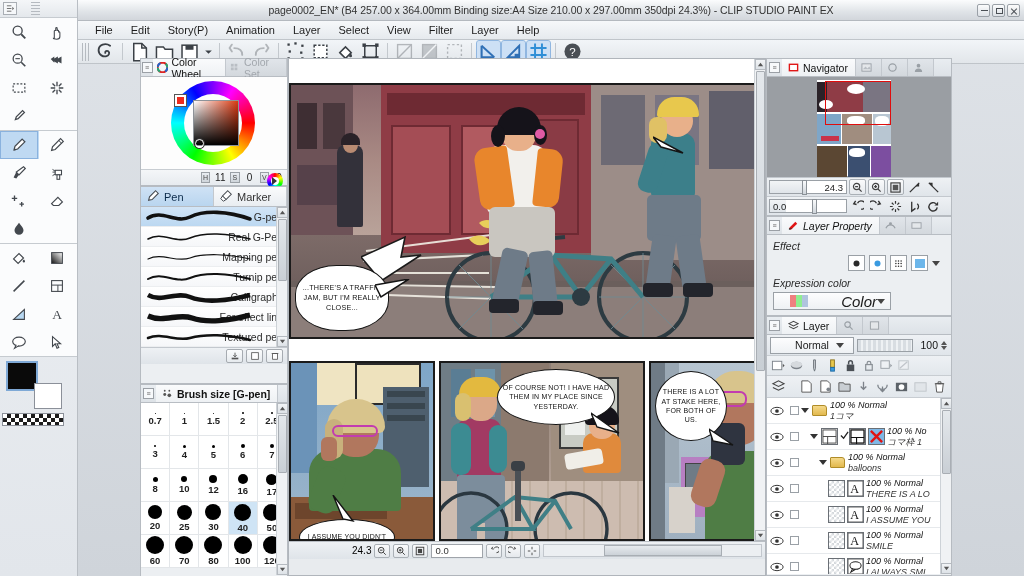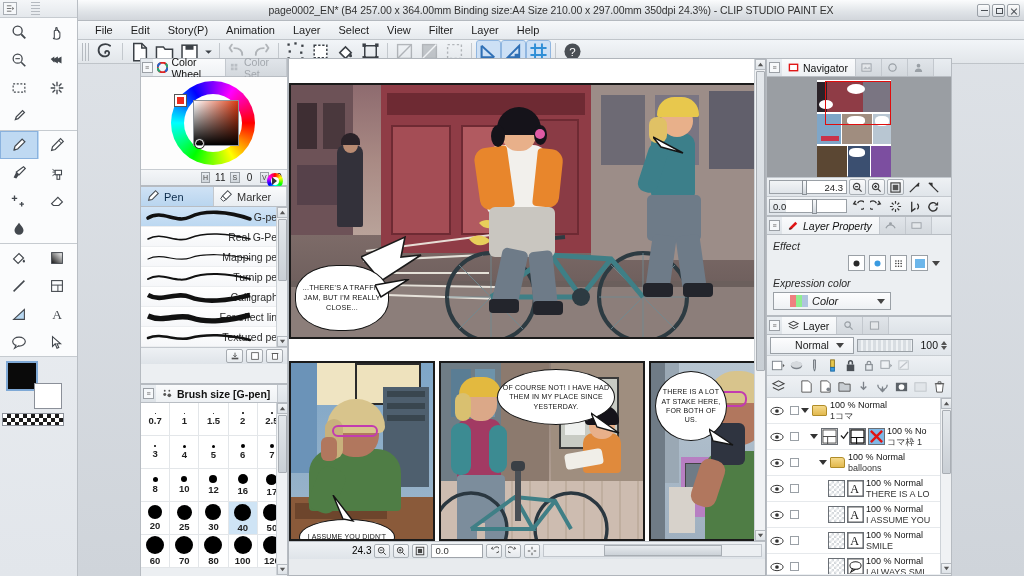--- a/index.html
+++ b/index.html
@@ -249,21 +249,21 @@
   #layerPropPanel { left: 766px; top: 216px; width: 186px; height: 100px; font-style: italic; }
   .lp-body { padding: 5px 6px; background: #eceff2; }
   .lp-label { font-size: 10.5px; color: #2a2a2a; margin-bottom: 3px; }
   .lp-row { display: flex; align-items: center; gap: 4px; justify-content: flex-end; margin-bottom: 6px; }
   .lp-chip { width: 17px; height: 16px; border: 1px solid #9aa0a6; background: #fff;
     display: flex; align-items: center; justify-content: center; }
   .expr-select { display: flex; align-items: center; height: 18px; border: 1px solid #9aa0a6;
     background: linear-gradient(#fdfdfe,#eef1f4); width: 118px; }
   .expr-swatch { width: 18px; height: 12px; margin: 0 4px 0 16px;
     background: linear-gradient(to right,#f08080 0 33%,#90ee90 33% 66%,#b0c4de 66%); }
-  .expr-val { flex: 1; font-size: 11px; color: #1a1a1a; }
+  .expr-val { flex: 1; font-size: 15px; color: #1a1a1a; text-align: right; }
   .caret { width: 0; height: 0; border-left: 4px solid transparent; border-right: 4px solid transparent;
     border-top: 5px solid #444; margin-right: 5px; }
 
   #layerPanel { left: 766px; top: 316px; width: 186px; height: 260px; }
   .lyr-top { height: 21px; display: flex; align-items: center; gap: 3px; padding: 0 3px;
     background: linear-gradient(#eef1f4,#e0e5ea); border-bottom: 1px solid #c8cdd2; }
   .blend-select { width: 84px; height: 17px; border: 1px solid #9aa0a6;
     background: linear-gradient(#fdfdfe,#eef1f4); display: flex; align-items: center;
     justify-content: center; font-size: 10.5px; color: #1a1a1a; position: relative; }
   .blend-select .caret { position: absolute; right: 4px; }
@@ -288,21 +288,21 @@
   .lfolder { width: 15px; height: 11px; background: linear-gradient(#f5d98a,#e2b94e);
     border: 1px solid #b08c28; border-radius: 1px 3px 1px 1px; margin-right: 3px; }
   .lthumb { width: 17px; height: 17px; border: 1px solid #6a6f75; background: #fff; margin-right: 2px;
     position: relative; overflow: hidden; }
   .lthumb.checker {
     background-image:
       linear-gradient(45deg,#d4d8dc 25%,transparent 25%,transparent 75%,#d4d8dc 75%),
       linear-gradient(45deg,#d4d8dc 25%,transparent 25%,transparent 75%,#d4d8dc 75%);
     background-size: 5px 5px; background-position: 0 0, 2.5px 2.5px; background-color: #fff;
   }
-  .ltxt { display: flex; flex-direction: column; justify-content: center; line-height: 1.15; overflow: hidden; }
+  .ltxt { display: flex; flex-direction: column; justify-content: center; line-height: 1.15; overflow: hidden; font-style: italic; }
   .ltxt .a { font-size: 9px; color: #111; white-space: nowrap; }
   .ltxt .b { font-size: 9px; color: #333; white-space: nowrap; }
 
   #miscPanel { left: 952px; top: 58px; width: 72px; height: 518px; background: linear-gradient(#eef1f4,#e2e6eb); }
 </style>
 </head>
 <body>
 
 <div id="app">
 

